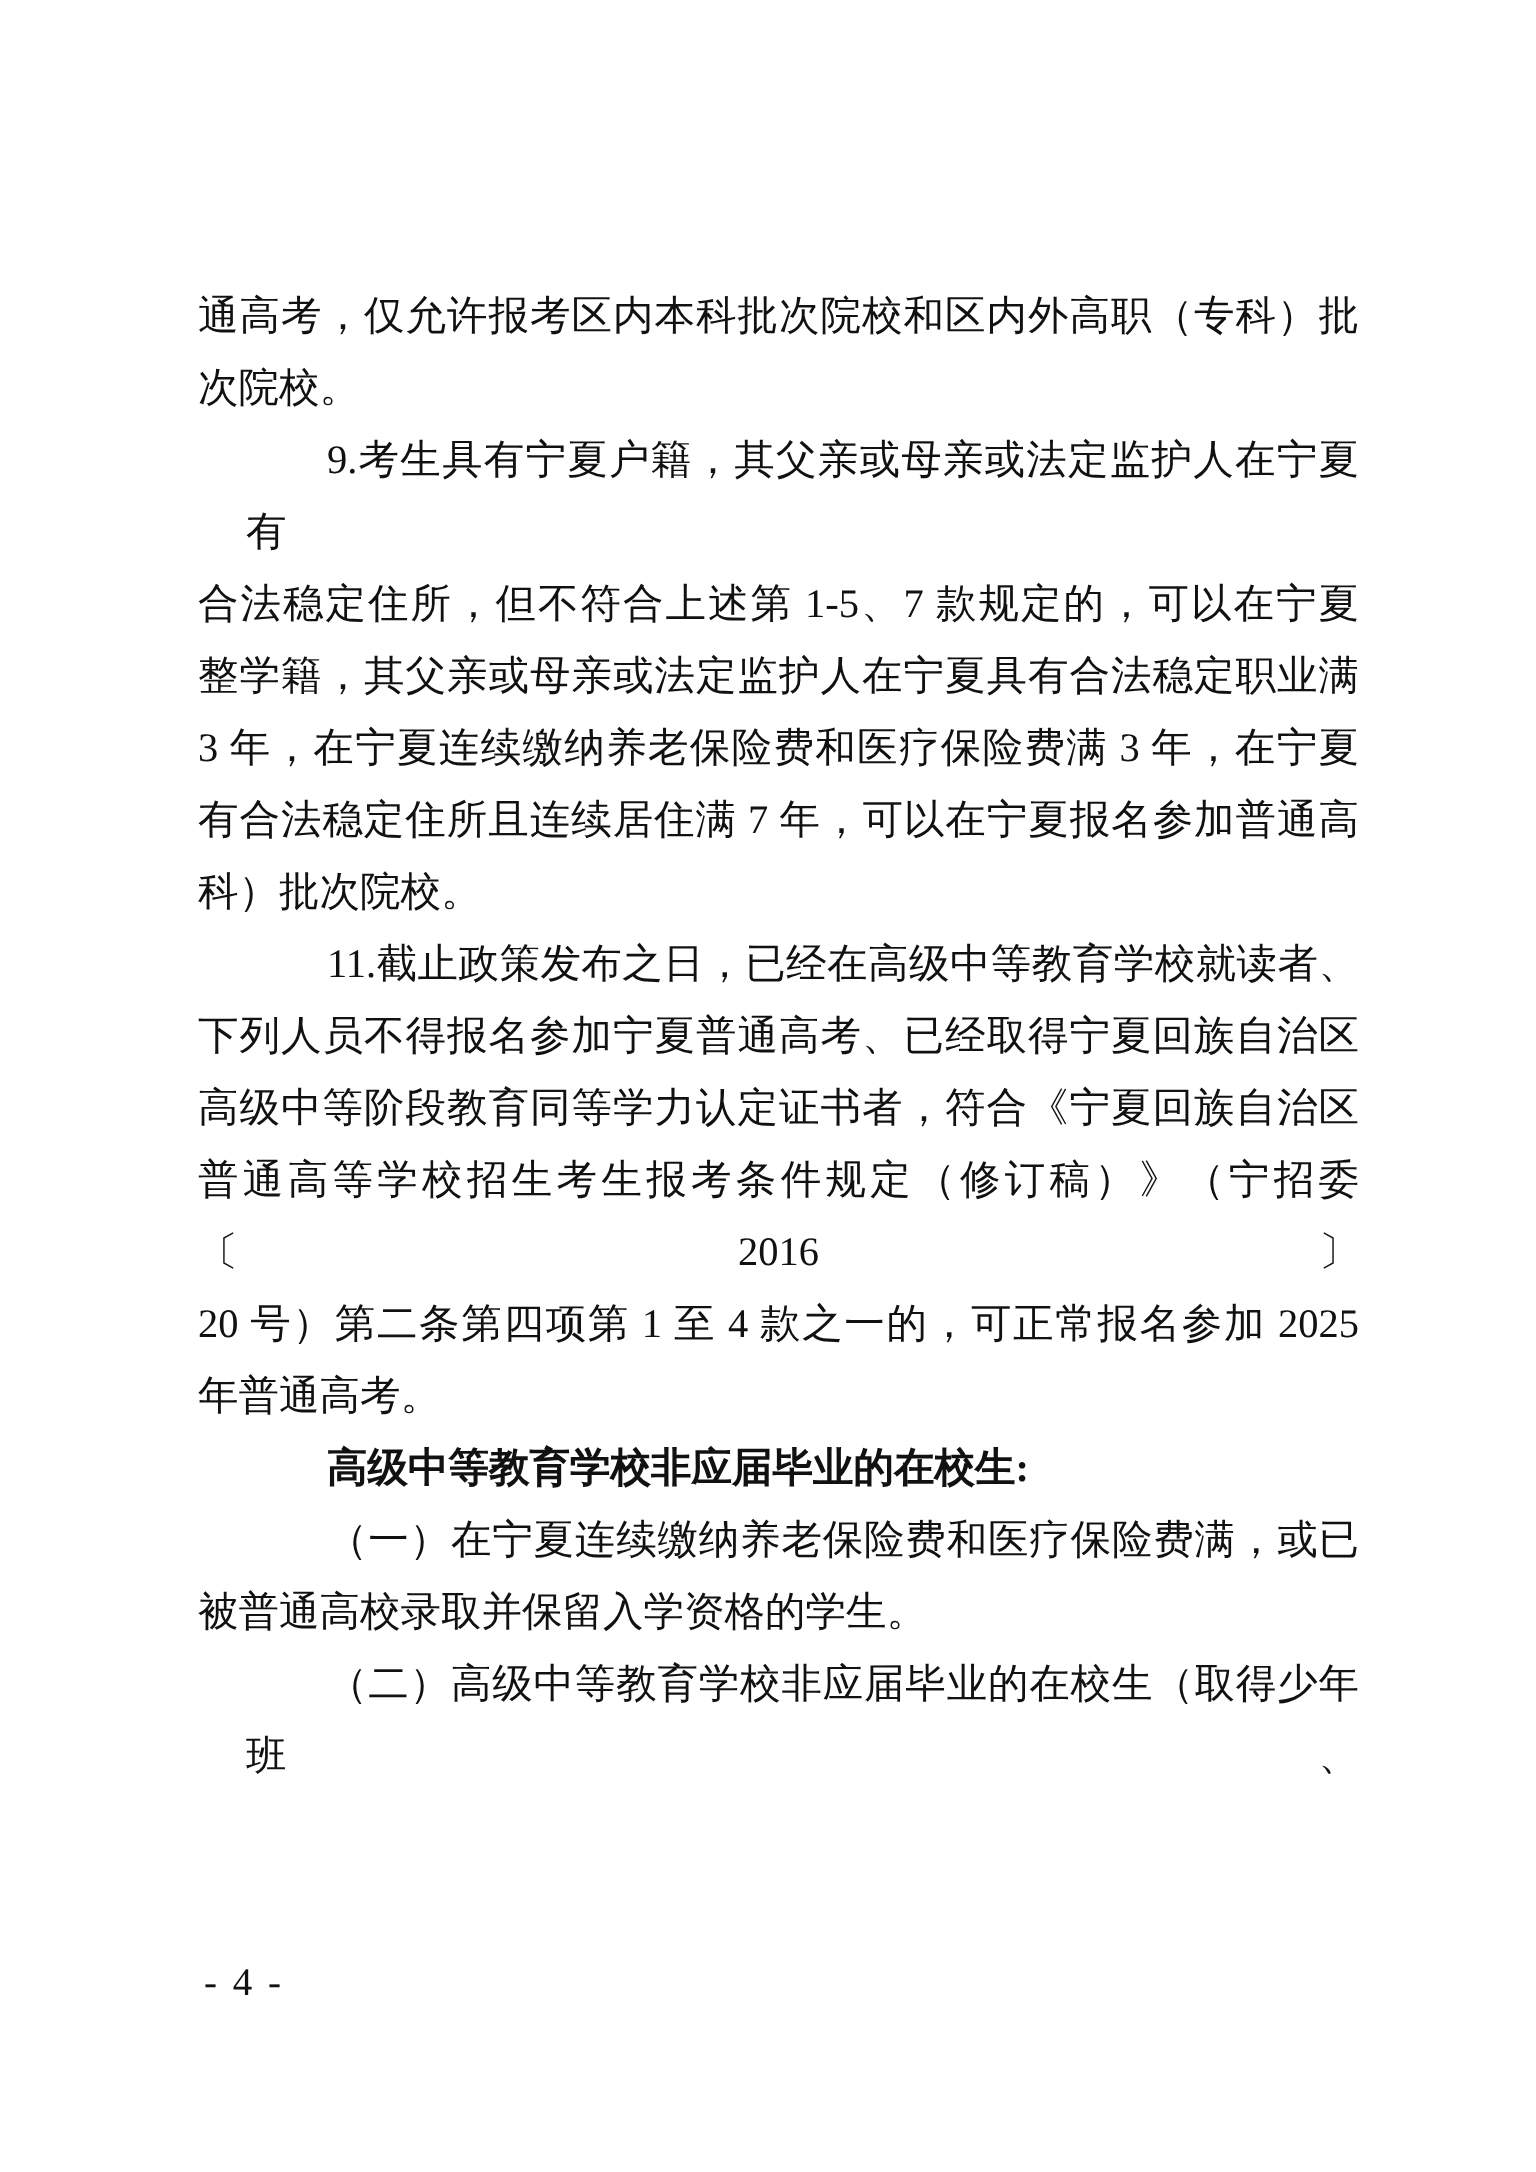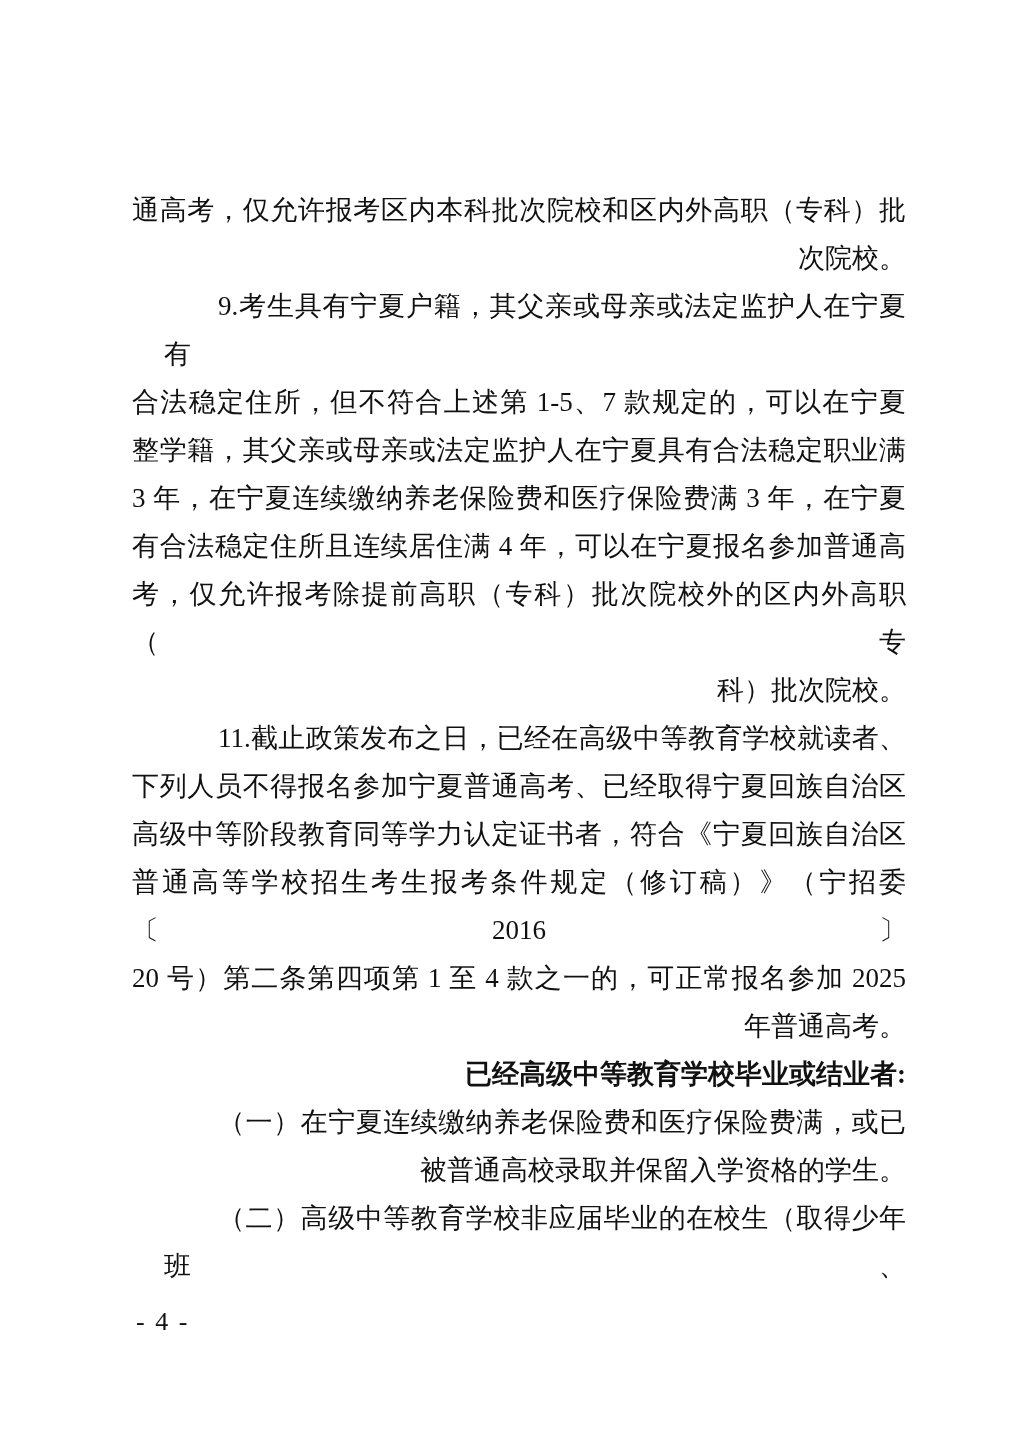--- a/index.html
+++ b/index.html
@@ -19,21 +19,21 @@
   .text-block {
     position: absolute;
     left: 132px;
     top: 186px;
     width: 774px;
     font-size: 27px;
     line-height: 48px;
   }
   .line {
     white-space: nowrap;
-    text-align: right;
+    text-align: left;
   }
   .line.j {
     white-space: normal;
     text-align: justify;
     text-align-last: justify;
   }
   .line.ind {
     text-indent: 2em;
     margin-left: 32px;
   }
@@ -54,28 +54,27 @@
 <body>
 
 <div class="page">
   <div class="text-block">
       <div class="line j">通高考，仅允许报考区内本科批次院校和区内外高职（专科）批</div>
       <div class="line">次院校。</div>
       <div class="line ind j">9.考生具有宁夏户籍，其父亲或母亲或法定监护人在宁夏有</div>
       <div class="line j">合法稳定住所，但不符合上述第 1-5、7 款规定的，可以在宁夏</div>
       <div class="line j">整学籍，其父亲或母亲或法定监护人在宁夏具有合法稳定职业满</div>
       <div class="line j">3 年，在宁夏连续缴纳养老保险费和医疗保险费满 3 年，在宁夏</div>
-      <div class="line j">有合法稳定住所且连续居住满 4 年，可以在宁夏报名参加普通高</div>
-      <div class="line j">考，仅允许报考除提前高职（专科）批次院校外的区内外高职（专</div>
+      <div class="line j">有合法稳定住所且连续居住满 7 年，可以在宁夏报名参加普通高</div>
       <div class="line">科）批次院校。</div>
       <div class="line ind j">11.截止政策发布之日，已经在高级中等教育学校就读者、</div>
       <div class="line j">下列人员不得报名参加宁夏普通高考、已经取得宁夏回族自治区</div>
       <div class="line j">高级中等阶段教育同等学力认定证书者，符合《宁夏回族自治区</div>
       <div class="line j">普通高等学校招生考生报考条件规定（修订稿）》（宁招委〔2016〕</div>
       <div class="line j">20 号）第二条第四项第 1 至 4 款之一的，可正常报名参加 2025</div>
       <div class="line">年普通高考。</div>
-      <div class="line ind b">已经高级中等教育学校毕业或结业者:</div>
+      <div class="line ind b">高级中等教育学校非应届毕业的在校生:</div>
       <div class="line ind j">（一）在宁夏连续缴纳养老保险费和医疗保险费满，或已</div>
       <div class="line">被普通高校录取并保留入学资格的学生。</div>
       <div class="line ind j">（二）高级中等教育学校非应届毕业的在校生（取得少年班、</div>
     </div>
   <div class="page-number">- 4 -</div>
 </div>
 
 </body></html>

